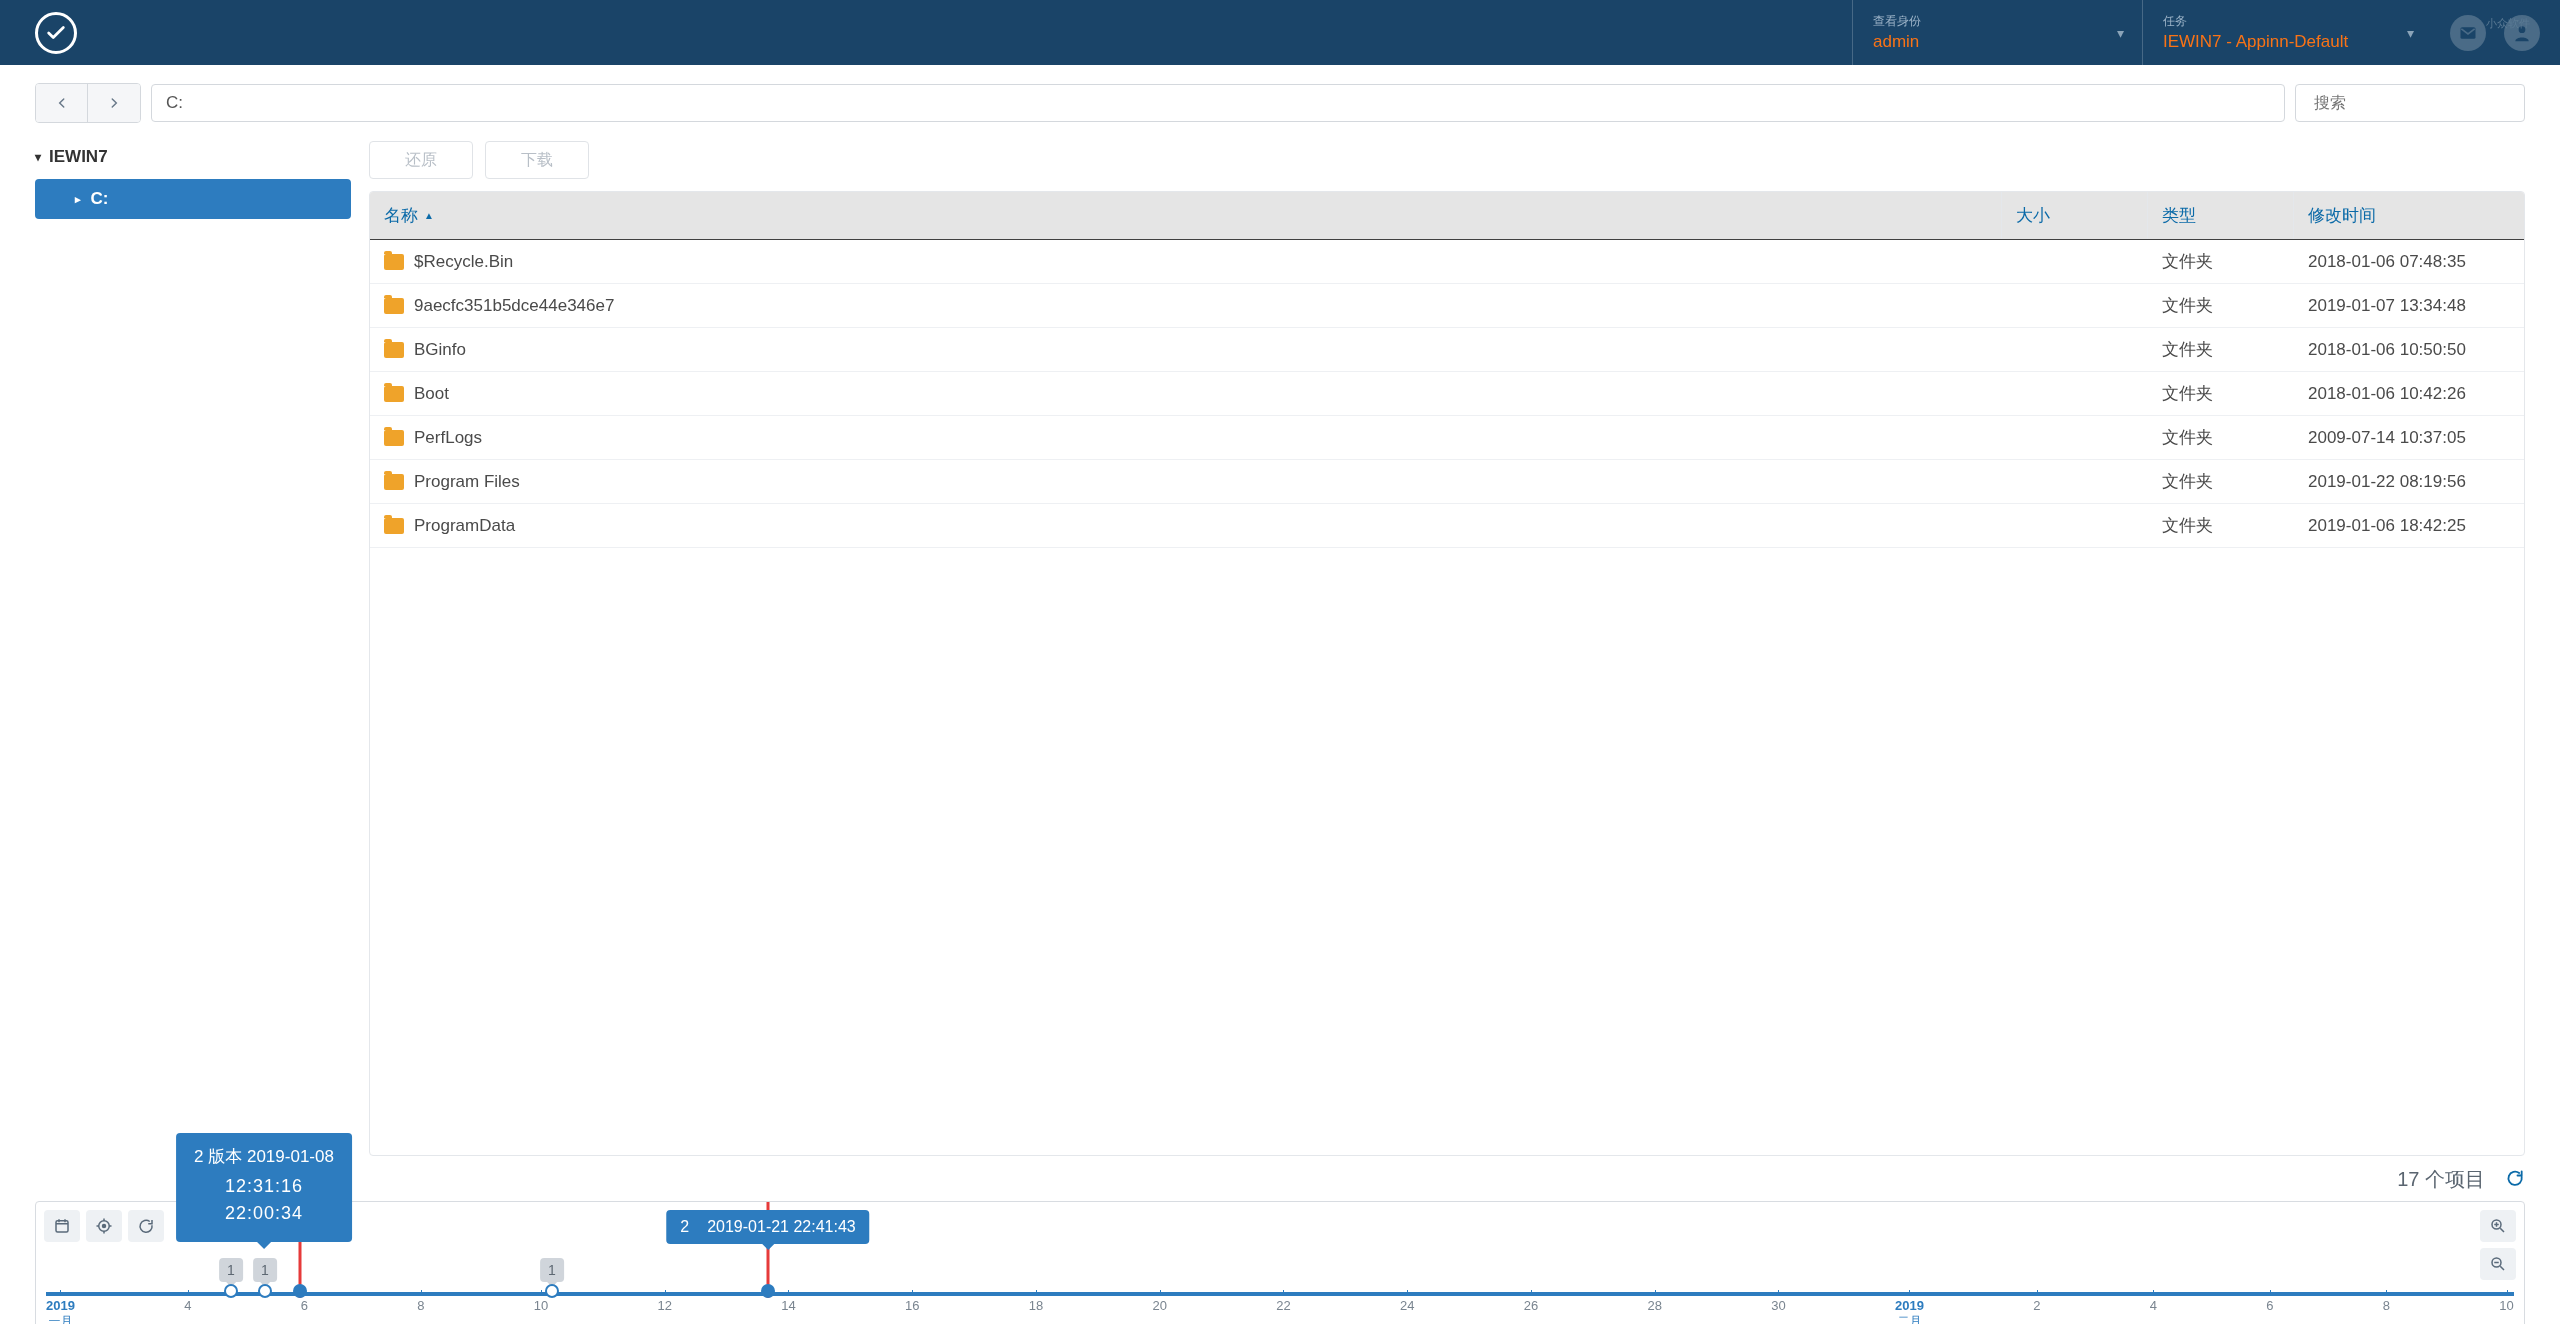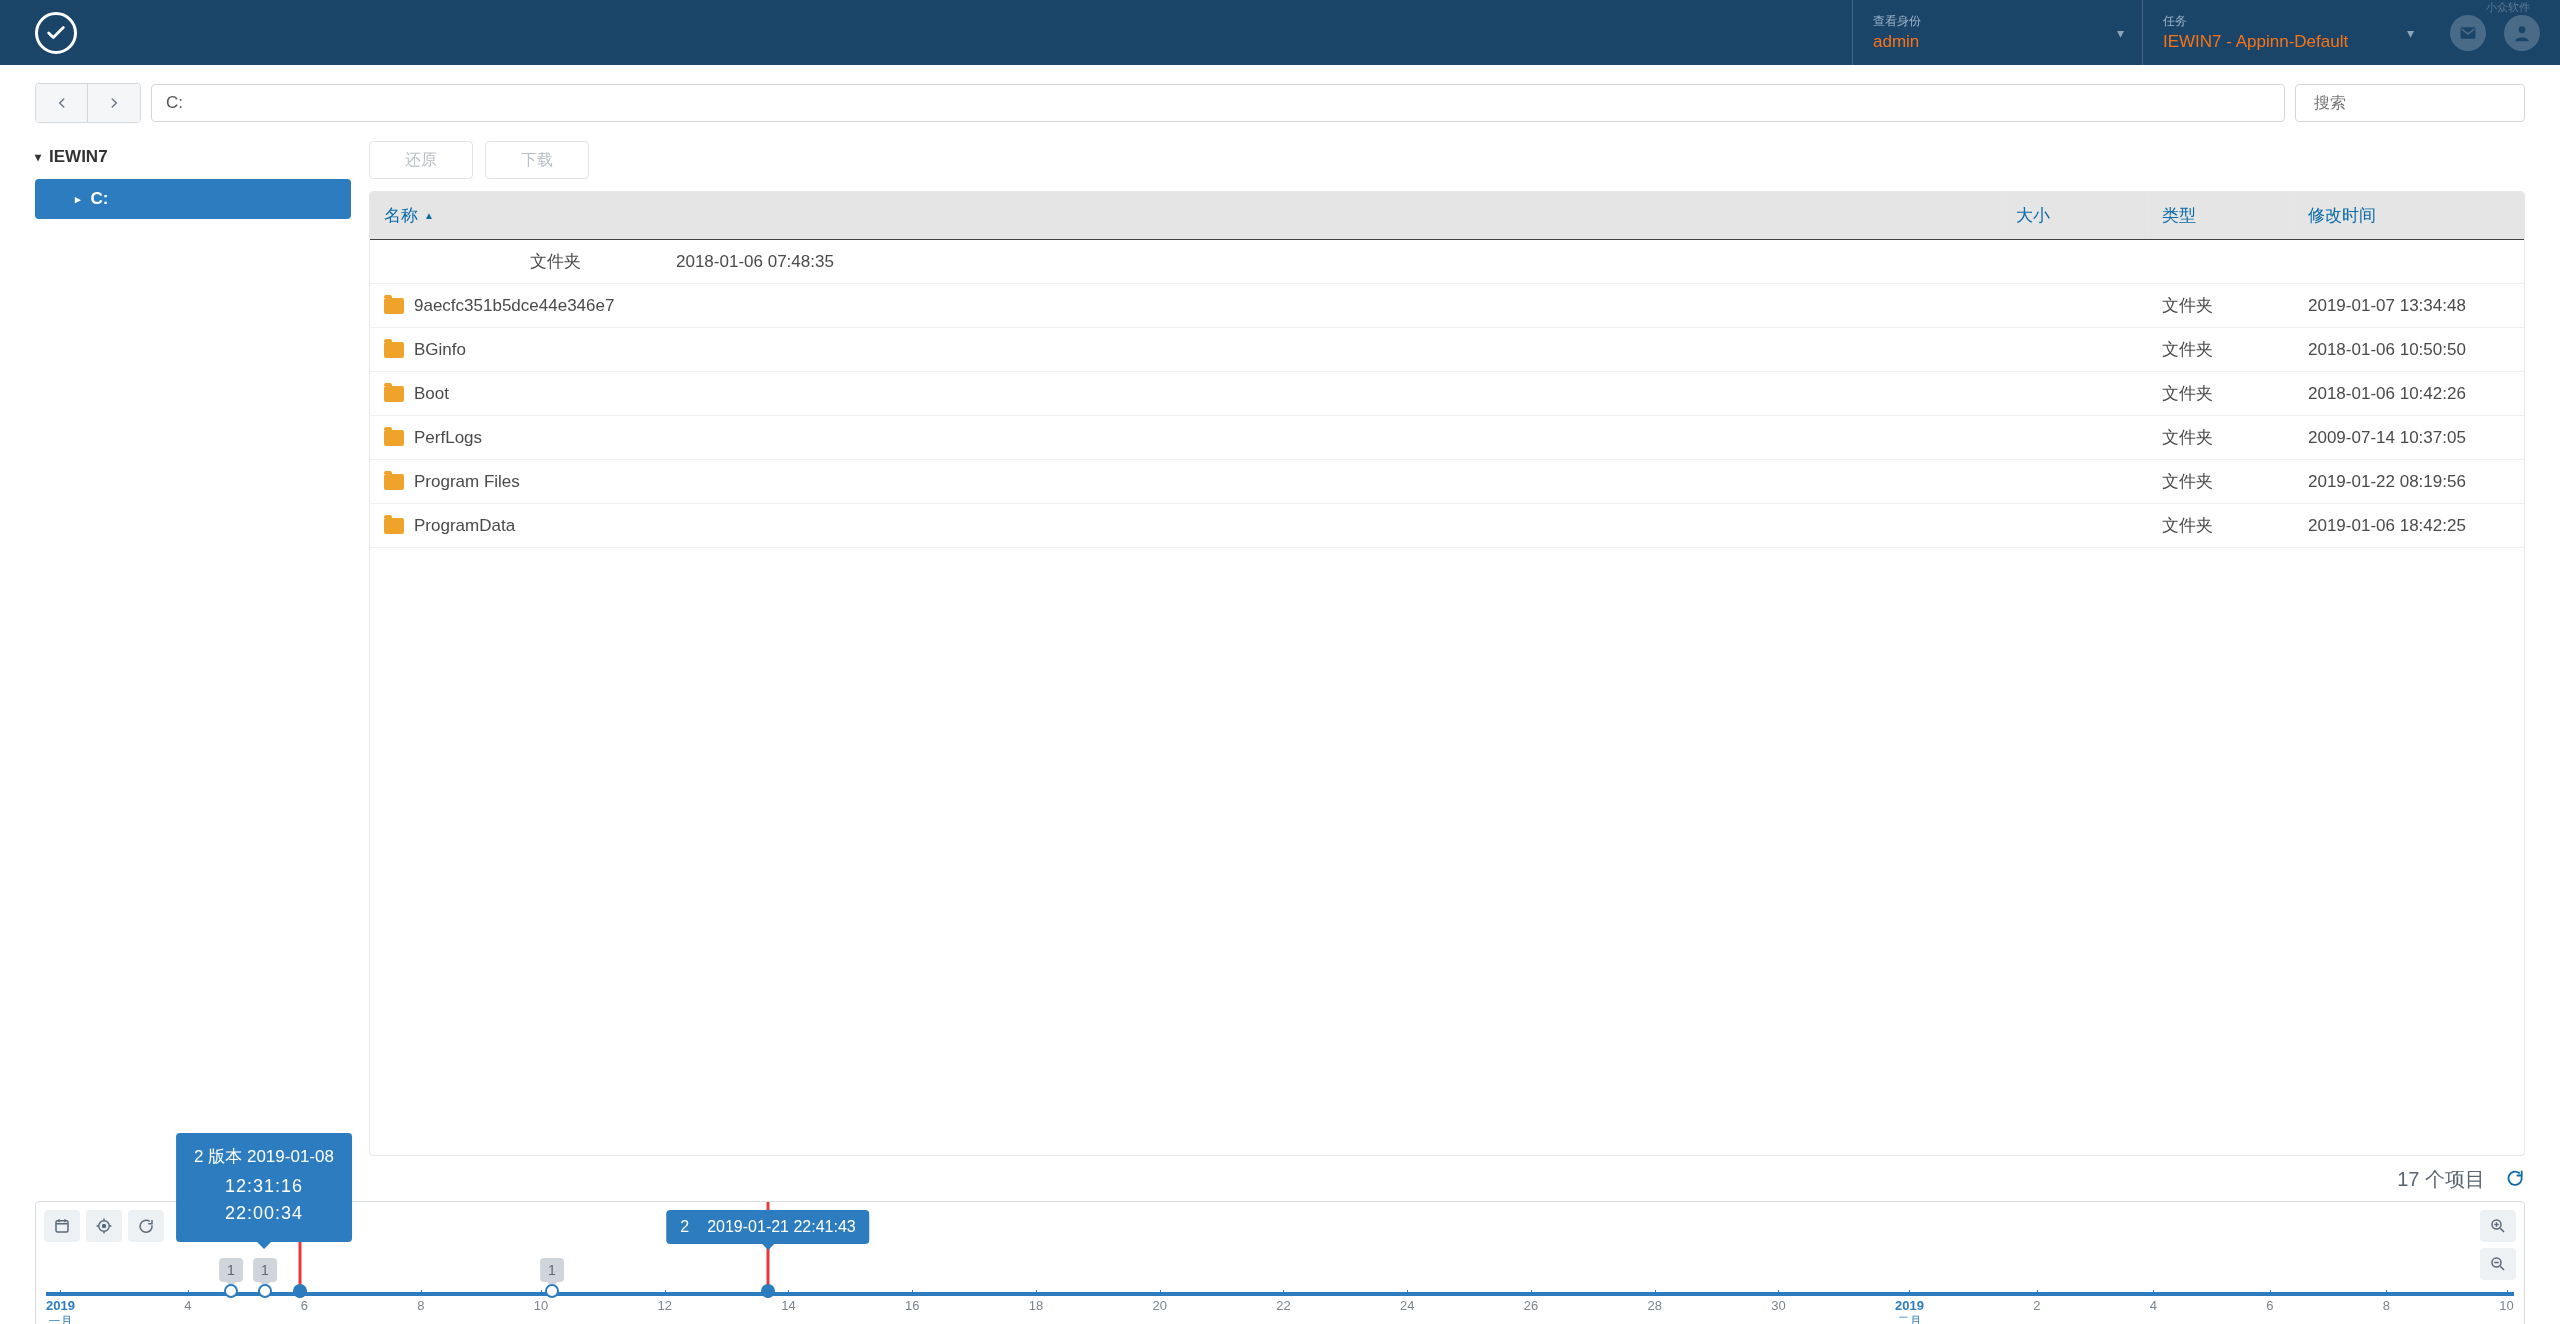--- a/index.html
+++ b/index.html
@@ -14,21 +14,21 @@
 .app-title .main { font-weight: 500; }
 .app-title .sub { font-style: italic; font-weight: 300; font-size: 22px; }
 .header-spacer { flex: 1; }
 .header-dropdown { border-left: 1px solid rgba(255,255,255,0.2); padding: 8px 20px; min-width: 290px; display: flex; flex-direction: column; justify-content: center; position: relative; height: 79px; }
 .header-dropdown .label { font-size: 12px; color: #9db4c8; margin-bottom: 2px; }
 .header-dropdown .value { font-size: 17px; color: #f97316; }
 .header-dropdown .chevron { position: absolute; right: 18px; top: 50%; transform: translateY(-50%); color: #8ba4b9; }
 .header-icons { display: flex; align-items: center; gap: 18px; padding-left: 18px; }
 .header-icon-btn { width: 36px; height: 36px; background: #4a6b87; border-radius: 50%; display: flex; align-items: center; justify-content: center; cursor: pointer; }
 .header-icon-btn svg { width: 20px; height: 20px; fill: #1a4468; }
-.watermark { position: absolute; top: 0; right: 30px; font-size: 11px; color: #5a7a94; }
+.watermark { position: absolute; top: 16px; right: 30px; font-size: 11px; color: #5a7a94; }
 
 
 .toolbar-row { display: flex; align-items: center; padding: 18px 35px; gap: 10px; }
 .nav-btns { display: flex; border: 1px solid #d4d8dd; border-radius: 4px; overflow: hidden; }
 .nav-btn { width: 52px; height: 38px; background: #f5f6f8; display: flex; align-items: center; justify-content: center; cursor: pointer; color: #6a7a8a; }
 .nav-btn:first-child { border-right: 1px solid #d4d8dd; }
 .path-input { flex: 1; height: 38px; border: 1px solid #d4d8dd; border-radius: 4px; padding: 0 14px; font-size: 17px; color: #555; }
 .search-box { width: 230px; height: 38px; border: 1px solid #d4d8dd; border-radius: 4px; display: flex; align-items: center; padding: 0 10px; gap: 8px; }
 .search-box svg { width: 20px; height: 20px; stroke: #333; fill: none; }
 .search-box input { border: none; outline: none; font-size: 16px; flex: 1; color: #888; }
@@ -189,20 +189,24 @@
         <div class="th th-name">
           <span>名称</span>
             <span class="sort-caret">▲</span>
         </div>
         <div class="th th-size">大小</div>
         <div class="th th-type">类型</div>
         <div class="th th-modified">修改时间</div>
       </div>
       <div class="table-body" id="table-body">
           <div class="tr">
+    <div class="td td-name">
+              <span class="folder-icon"></span>
+              <span>$Recycle.Bin</span>
+            </div>
     <div class="td td-size"></div>
     <div class="td td-type">文件夹</div>
     <div class="td td-modified">2018-01-06 07:48:35</div>
           </div>
           <div class="tr">
     <div class="td td-name">
               <span class="folder-icon"></span>
               <span>9aecfc351b5dce44e346e7</span>
             </div>
     <div class="td td-size"></div>

